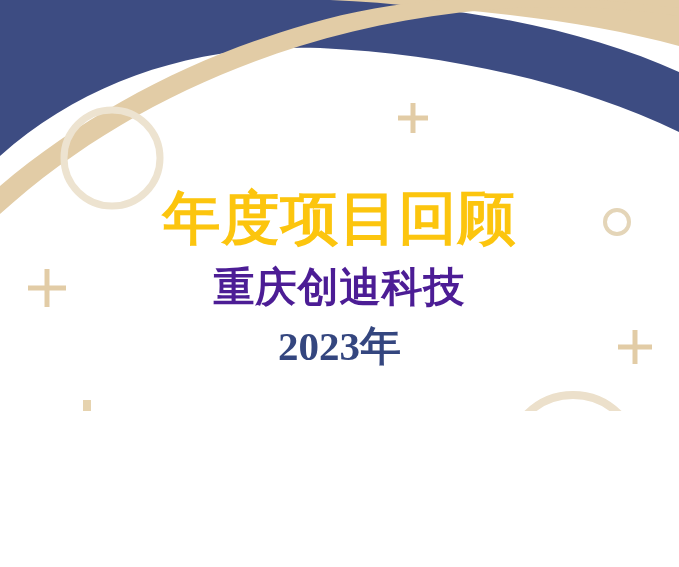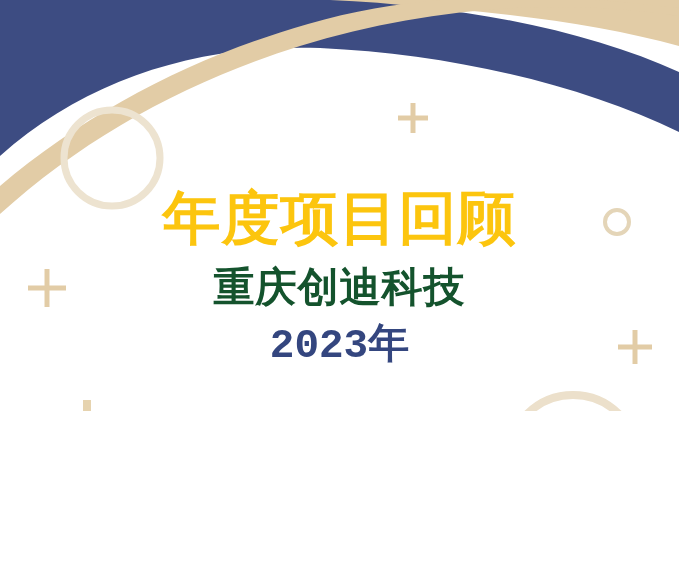--- a/index.html
+++ b/index.html
@@ -40,34 +40,34 @@
     letter-spacing: 1px;
     color: #FCC50E;
     white-space: nowrap;
     font-family: "DejaVu Sans", "Liberation Sans", sans-serif;
   }
   .title-sub {
     font-size: 41px;
     line-height: 56px;
     font-weight: bold;
     letter-spacing: 1px;
-    color: #14532d;
+    color: #4c1d95;
     white-space: nowrap;
     margin-top: 6px;
     font-family: "DejaVu Sans", "Liberation Sans", sans-serif;
   }
   .title-year {
     font-size: 41px;
     line-height: 54px;
     font-weight: bold;
     letter-spacing: 0px;
     color: #34467F;
     white-space: nowrap;
     margin-top: 4px;
-    font-family: Liberation Mono, monospace;
+    font-family: Liberation Serif, serif;
   }
 </style>
 </head>
 <body>
 
 <div id="poster">
 
   <svg id="bg-svg" viewBox="0 0 679 567" xmlns="http://www.w3.org/2000/svg">
 
     <rect x="0" y="0" width="679" height="567" fill="#FFFFFF"></rect>

